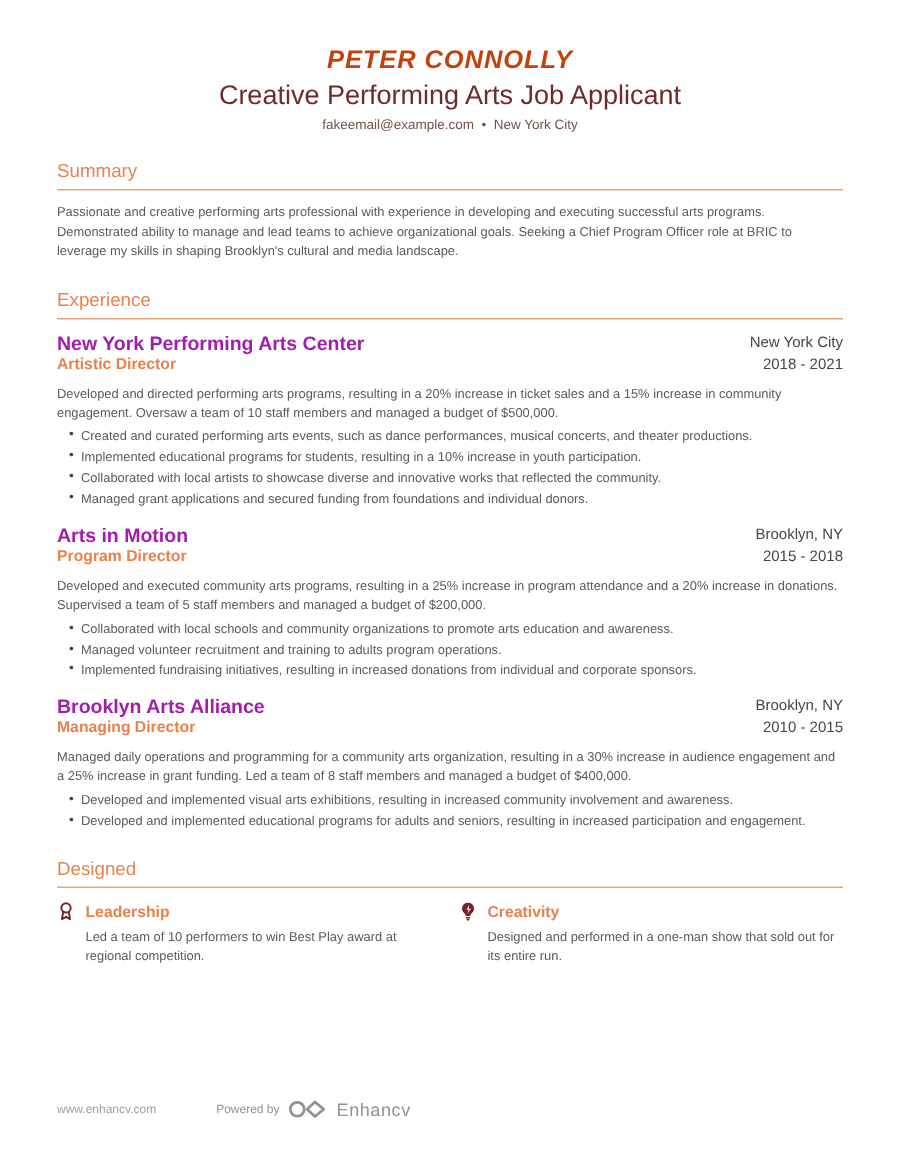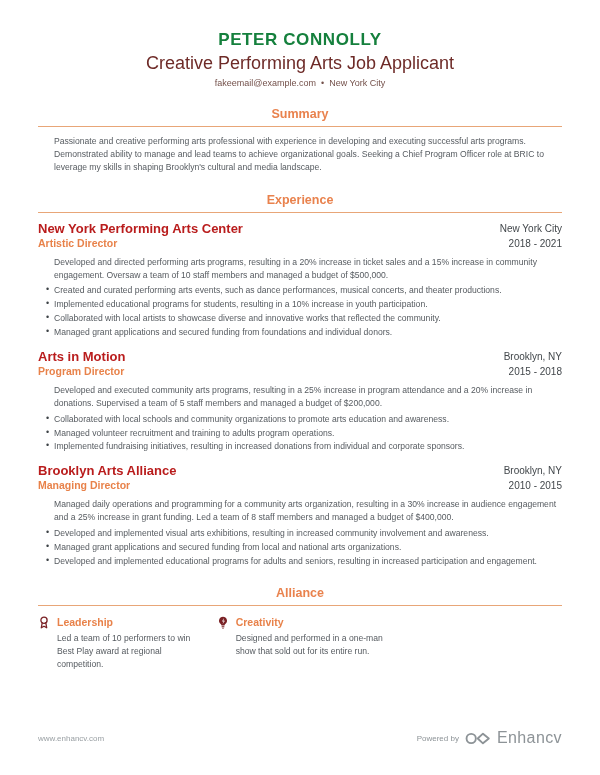--- a/index.html
+++ b/index.html
@@ -15,61 +15,62 @@
     width: 600px; height: 775px;
     background: #ffffff;
     padding: 30px 38px 0 38px;
   }
 
   
   .hdr { text-align: center; }
   .name {
     margin: 0;
     font-size: 17px; font-weight: 700; letter-spacing: 0.6px;
-    color: #15803d;
+    color: #c2410c;
+    font-style: italic;
   }
   .subtitle {
     margin-top: 3px;
     font-size: 18px; font-weight: 500;
     color: #6e2b28;
   }
   .contact {
     margin-top: 4px;
     font-size: 9px; color: #74514b;
   }
   .contact .sep { margin: 0 5px; color: #74514b; }
 
   
   .sec-heading {
     margin: 19px 0 0 0;
-    text-align: center;
-    font-size: 12.5px; font-weight: 700;
+    text-align: left;
+    font-size: 12.5px; font-weight: 400;
     color: #e9824d;
   }
   .sec-rule {
     margin-top: 5px;
     border: none; border-top: 1.5px solid #e8a678;
     height: 0;
   }
 
   
   .body-text {
-    margin: 8px 0 0 16px;
+    margin: 8px 0 0 0;
     font-size: 8.6px; line-height: 1.5;
     color: #565b60;
   }
 
   
   .job { margin-top: 10px; }
   .job:first-of-type { margin-top: 6px; }
   .job-head { display: flex; justify-content: space-between; align-items: flex-start; }
   .job-company {
     margin: 0;
     font-size: 13px; font-weight: 700;
-    color: #b91c1c;
+    color: #a21caf;
   }
   .job-role {
     margin-top: 1px;
     font-size: 10.5px; font-weight: 700;
     color: #e8824a;
   }
   .job-right { text-align: right; font-size: 10px; color: #42474b; line-height: 1.5; white-space: nowrap; }
   .job-desc { margin-top: 5px; }
   .bullets { margin: 3px 0 0 0; padding: 0 0 0 8px; list-style: none; }
   .bullets li {
@@ -81,44 +82,44 @@
   }
   .bullets li::before {
     content: "•";
     position: absolute; left: 0; top: -1px;
     color: #3d4246; font-size: 9px;
   }
 
   
   .strengths-grid {
     display: grid;
-    grid-template-columns: repeat(3, 1fr);
+    grid-template-columns: repeat(2, 1fr);
     column-gap: 12px;
     margin-top: 9px;
   }
   .strength-head { display: flex; align-items: center; gap: 7px; }
   .strength-icon { width: 12px; height: 13px; flex: 0 0 auto; }
   .strength-title { font-size: 10.5px; font-weight: 700; color: #e8824a; }
   .strength-text {
     margin: 4px 0 0 19px;
     font-size: 8.6px; line-height: 1.5;
     color: #565b60;
   }
 
   
   .footer {
     position: absolute;
     left: 38px; right: 38px; bottom: 28px;
-    display: flex; justify-content: space-between; align-items: center; gap: 18px;
+    display: flex; justify-content: flex-start; align-items: center;
   }
   .footer-url { font-size: 8px; color: #9aa0a4; text-decoration: none; }
   .powered { display: flex; align-items: center; gap: 6px; }
   .powered-label { font-size: 8px; color: #8d9397; padding-left: 40px; }
   .brand-logo { width: 26px; height: 15px; }
-  .brand-name { font-size: 16px; color: #8d9397; letter-spacing: 0.4px; }
+  .brand-name { font-size: 12px; color: #8d9397; letter-spacing: 0.4px; }
 </style>
 </head>
 <body>
 
 <div class="page">
 
   <header class="hdr">
     <h1 class="name">PETER CONNOLLY</h1>
     <div class="subtitle">Creative Performing Arts Job Applicant</div>
     <div class="contact">
@@ -182,28 +183,27 @@
           <div class="job-role">Managing Director</div>
         </div>
         <div class="job-right">
           <div>Brooklyn, NY</div>
           <div>2010 - 2015</div>
         </div>
       </div>
       <p class="body-text job-desc">Managed daily operations and programming for a community arts organization, resulting in a 30% increase in audience engagement and a 25% increase in grant funding. Led a team of 8 staff members and managed a budget of $400,000.</p>
       <ul class="bullets">
         <li>Developed and implemented visual arts exhibitions, resulting in increased community involvement and awareness.</li>
-        <li>Managed grant applications and secured funding from local and national arts organizations.</li>
         <li>Developed and implemented educational programs for adults and seniors, resulting in increased participation and engagement.</li>
       </ul>
     </article>
   </section>
 
   <section>
-    <h2 class="sec-heading">Alliance</h2>
+    <h2 class="sec-heading">Designed</h2>
     <hr class="sec-rule">
     <div class="strengths-grid">
 
       <div class="strength">
         <div class="strength-head">
           <span class="strength-icon">
             <svg viewBox="0 0 24 26" width="12" height="13">
               <circle cx="12" cy="8.5" r="6.2" fill="none" stroke="#7a2125" stroke-width="2.6"></circle>
               <path d="M8.4 13.6 L6.6 23.5 L12 20.4 L17.4 23.5 L15.6 13.6" fill="none" stroke="#7a2125" stroke-width="2.6" stroke-linejoin="round" stroke-linecap="round"></path>
             </svg>

